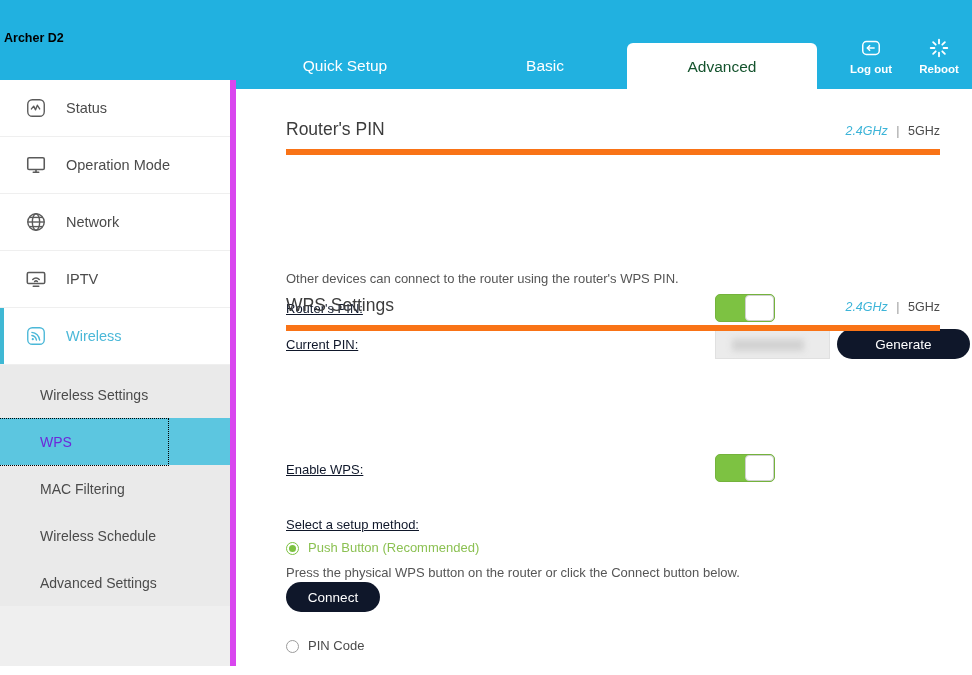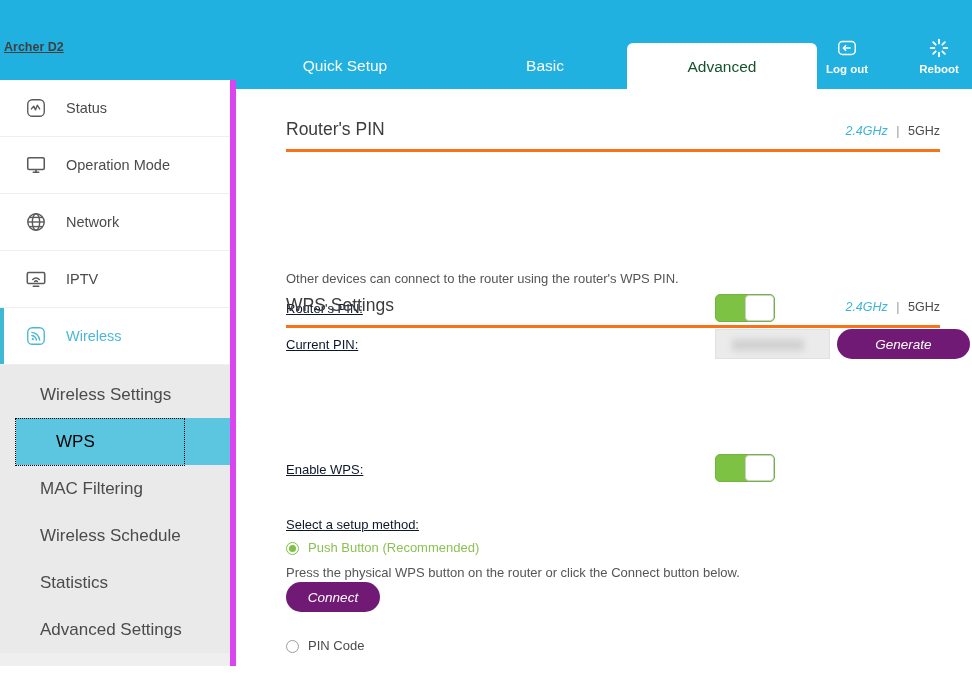--- a/index.html
+++ b/index.html
@@ -15,40 +15,40 @@
     position: absolute; top: 0; left: 0;
     width: 972px; height: 89px;
     background: #21b1e0;
   }
   .brand { position: absolute; left: 2px; top: 28px; }
   .brand-name {
     font-size: 30px; font-weight: bold; color: #ffffff;
     letter-spacing: -0.5px; line-height: 30px;
   }
   .brand-model {
-    font-size: 12.5px; font-weight: bold; color: #404040;
-    margin-top: 12px; line-height: 14px; padding-left: 2px; text-decoration: underline;
+    font-size: 12.5px; font-weight: bold; color: #000000;
+    margin-top: 3px; line-height: 14px; padding-left: 2px;
   }
 
   .tabs { position: absolute; left: 250px; top: 43px; height: 46px; }
   .tab {
     position: absolute; top: 0; height: 46px;
     display: flex; align-items: center; justify-content: center;
     font-size: 15.5px; color: #ffffff; cursor: pointer;
     white-space: nowrap;
   }
   .tab-quick { left: 0; width: 190px; }
   .tab-basic { left: 220px; width: 150px; }
   .tab-advanced {
     left: 377px; width: 190px; height: 47px;
     background: #ffffff; color: #14532d;
     border-radius: 6px 6px 0 0;
   }
 
-  .hdr-actions { position: absolute; right: 8px; top: 36px; display: flex; gap: 42px; }
+  .hdr-actions { position: absolute; right: 8px; top: 36px; display: flex; gap: 18px; }
   .hdr-action {
     display: flex; flex-direction: column; align-items: center;
     color: #ffffff; cursor: pointer; width: 50px;
   }
   .hdr-action .glyph { height: 24px; display: flex; align-items: center; }
   .hdr-action .lbl { font-size: 11.5px; font-weight: bold; margin-top: 3px; }
 
   
   .sidebar {
     position: absolute; left: 0; top: 80px;
@@ -70,39 +70,39 @@
   .nav-item.active::before {
     content: ""; position: absolute; left: 0; top: 0;
     width: 4px; height: 100%; background: #3fb8d4;
   }
   .nav-item.active .nav-icon { color: #4bb8d8; }
   .nav-item.active .nav-label { color: #4bb8d8; }
 
   .subnav { background: #eaeaea; padding-top: 6px; }
   .subnav-item {
     height: 47px; display: flex; align-items: center;
-    padding-left: 40px; font-size: 17px; color: #4b4b4b;
+    padding-left: 40px; font-size: 14px; color: #4b4b4b;
     cursor: pointer;
   }
-  .subnav-item.active { background: #5cc6e0; color: #000000; margin-left: 16px; }
+  .subnav-item.active { background: #5cc6e0; color: #6d28d9; }
   .subnav-item.active .focus-box {
     outline: 1px dotted #000; outline-offset: 0;
     padding: 11px 0 11px 0; width: 168px; margin-left: -40px;
     padding-left: 40px; height: 46px; display: flex; align-items: center;
   }
 
   
   .content {
     position: absolute; left: 236px; top: 89px;
     width: 736px; height: 586px; background: #ffffff;
   }
   .section-head {
     position: absolute; left: 50px; width: 654px;
     display: flex; align-items: flex-end; justify-content: space-between;
-    padding-bottom: 9px; border-bottom: 3px solid #f97316;
+    padding-bottom: 9px; border-bottom: 6px solid #f97316;
   }
   .section-title { font-size: 17.5px; color: #3c3c3c; }
   .band-switch { font-size: 12.5px; color: #4b4b4b; padding-bottom: 2px; }
   .band-switch .band { cursor: pointer; }
   .band-switch .band.active { color: #3cb4d8; font-style: italic; }
   .band-switch .sep { margin: 0 5px; color: #9a9a9a; }
 
   .desc { position: absolute; font-size: 13px; color: #555; }
   .row-label { position: absolute; font-size: 13px; color: #0f172a; text-decoration: underline; }
 
@@ -123,23 +123,23 @@
   }
   .pin-blur {
     position: absolute; left: 16px; top: 9px;
     width: 72px; height: 12px;
     background: #d2d2d2; border-radius: 2px;
     filter: blur(3px);
   }
 
   .btn {
     position: absolute; height: 30px;
-    background: #701a75; color: #ffffff;
+    background: #0f172a; color: #ffffff;
     font-size: 13.5px; border: none; border-radius: 15px;
-    cursor: pointer; font-family: "Liberation Sans", sans-serif; font-style: italic;
+    cursor: pointer; font-family: "Liberation Sans", sans-serif;
   }
 
   .radio-row { position: absolute; display: flex; align-items: flex-end; cursor: pointer; }
   .radio {
     width: 13px; height: 13px; border-radius: 50%;
     border: 1.5px solid #9c9c9c; background: #fff;
     display: flex; align-items: center; justify-content: center;
     flex: none;
   }
   .radio.checked { border-color: #7dc242; }
@@ -260,23 +260,20 @@
     <div class="subnav-item active">
       <span class="focus-box">WPS</span>
     </div>
     <div class="subnav-item">
       <span>MAC Filtering</span>
     </div>
     <div class="subnav-item">
       <span>Wireless Schedule</span>
     </div>
     <div class="subnav-item">
-      <span>Statistics</span>
-    </div>
-    <div class="subnav-item">
       <span>Advanced Settings</span>
     </div>
   </div>
 </div>
 
 <div class="content">
 
   <div class="section-head" style="top:30px;">
     <span class="section-title">Router's PIN</span>
     <span class="band-switch">

